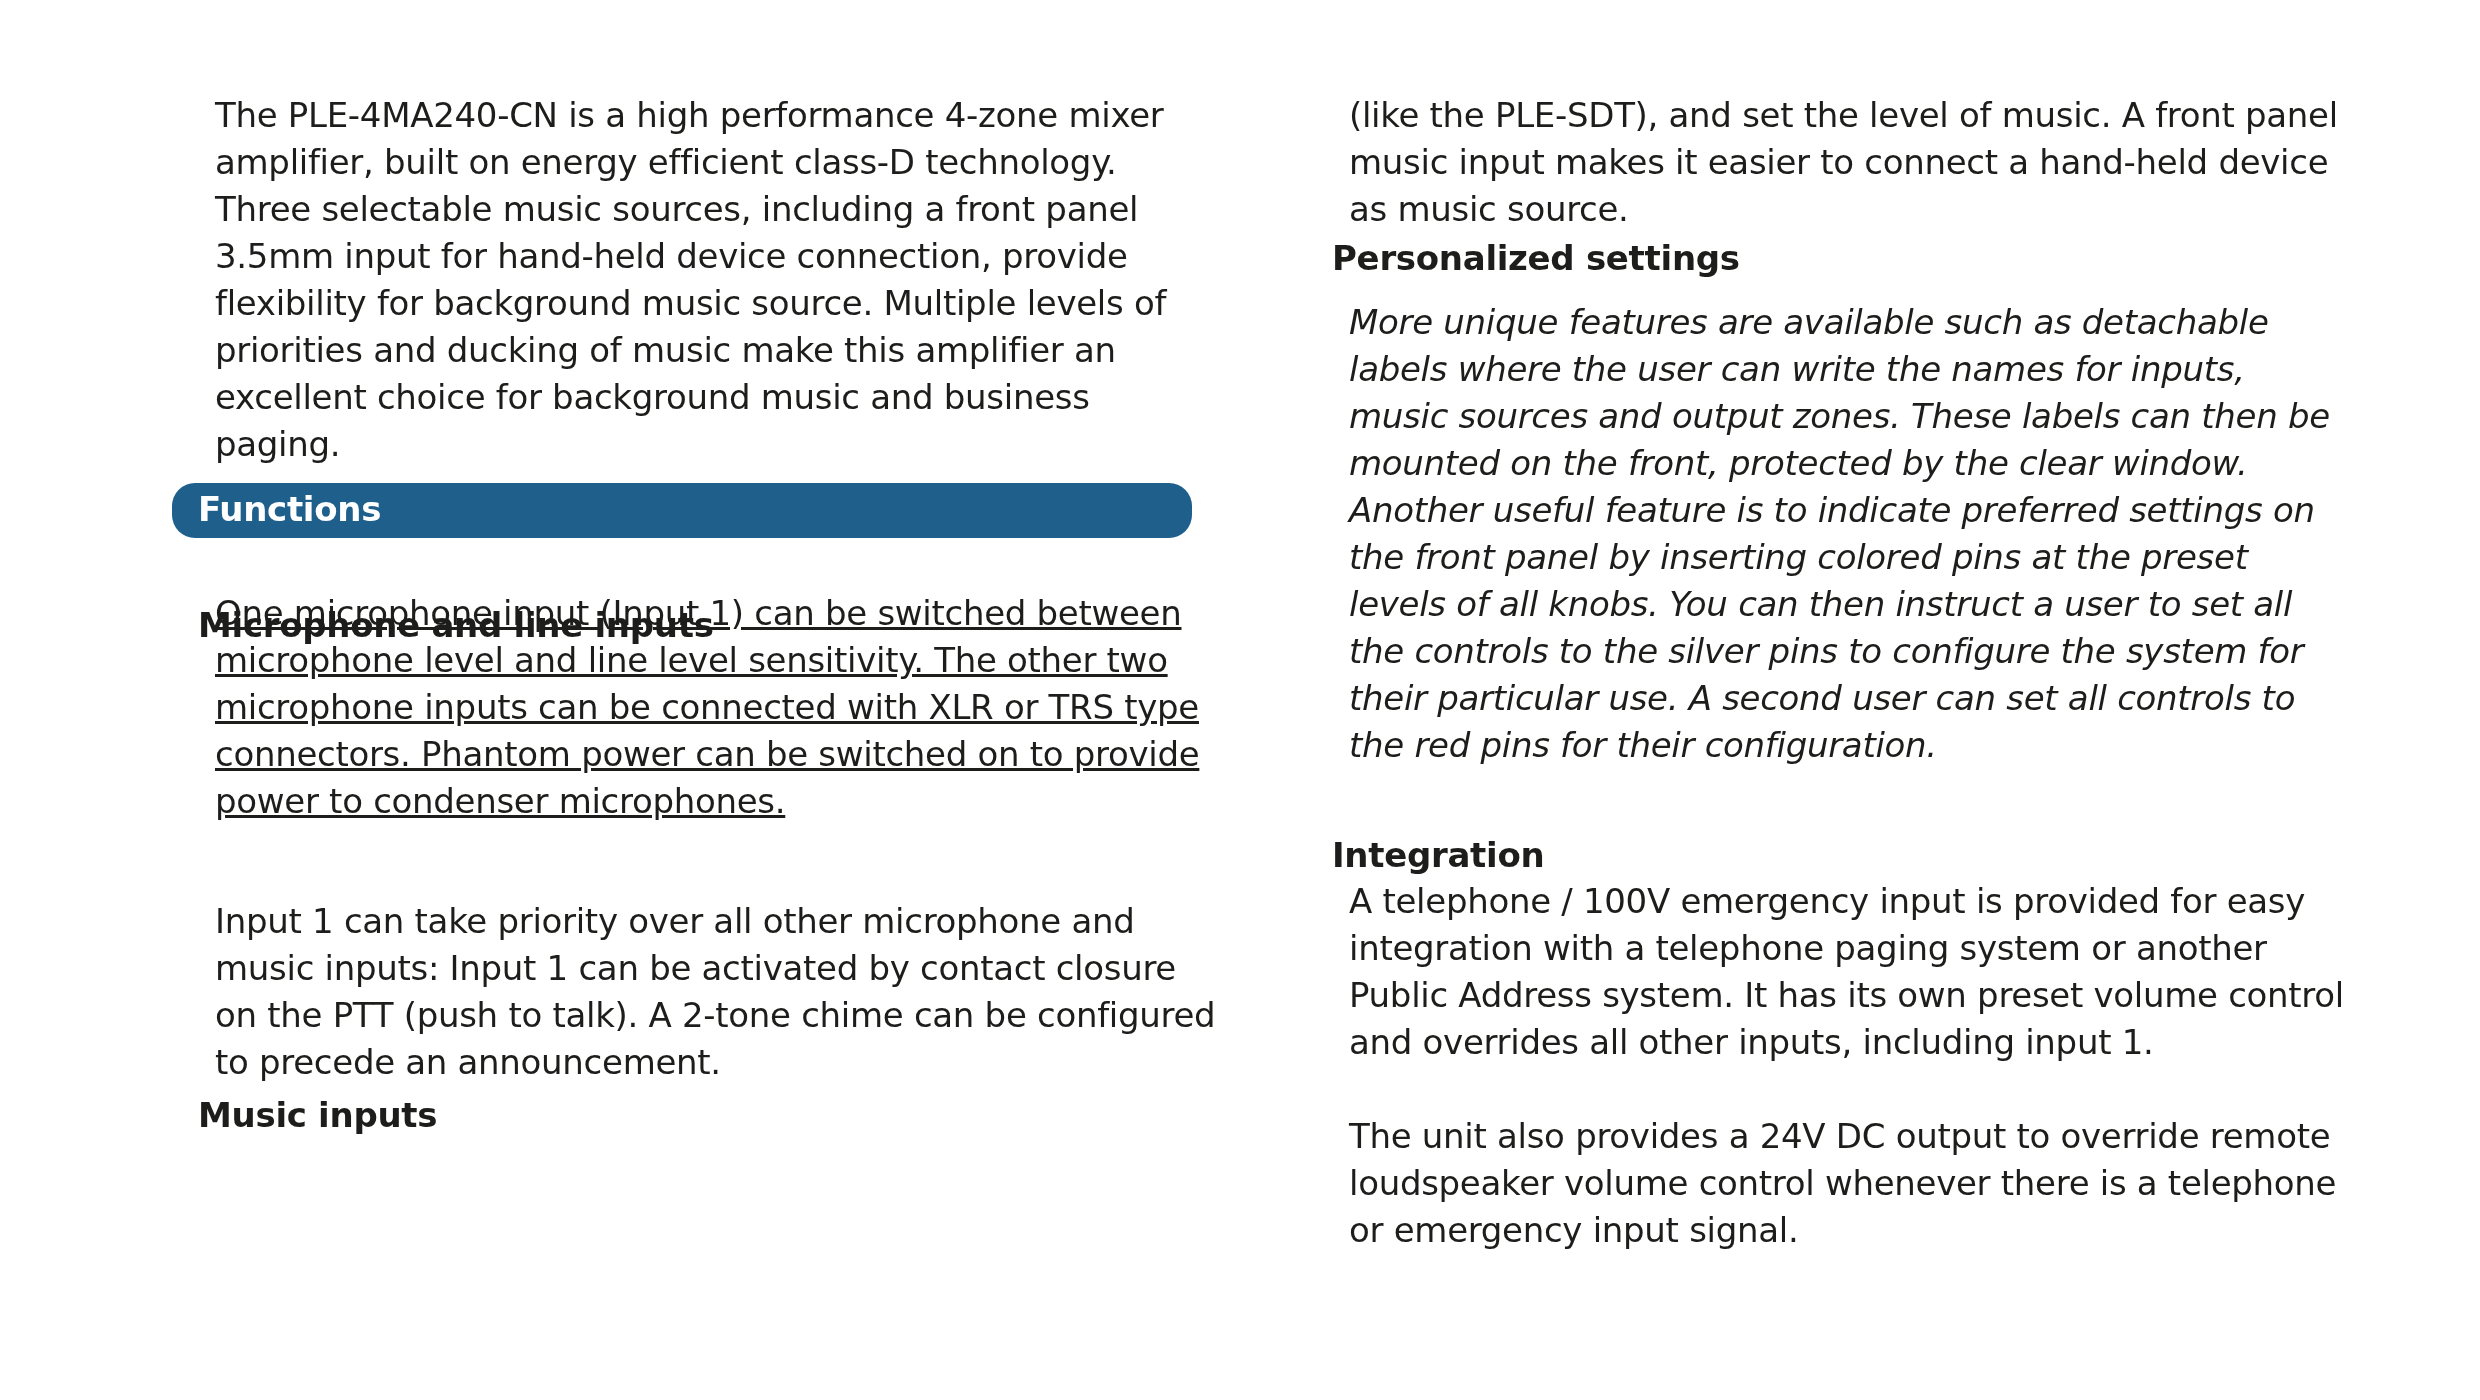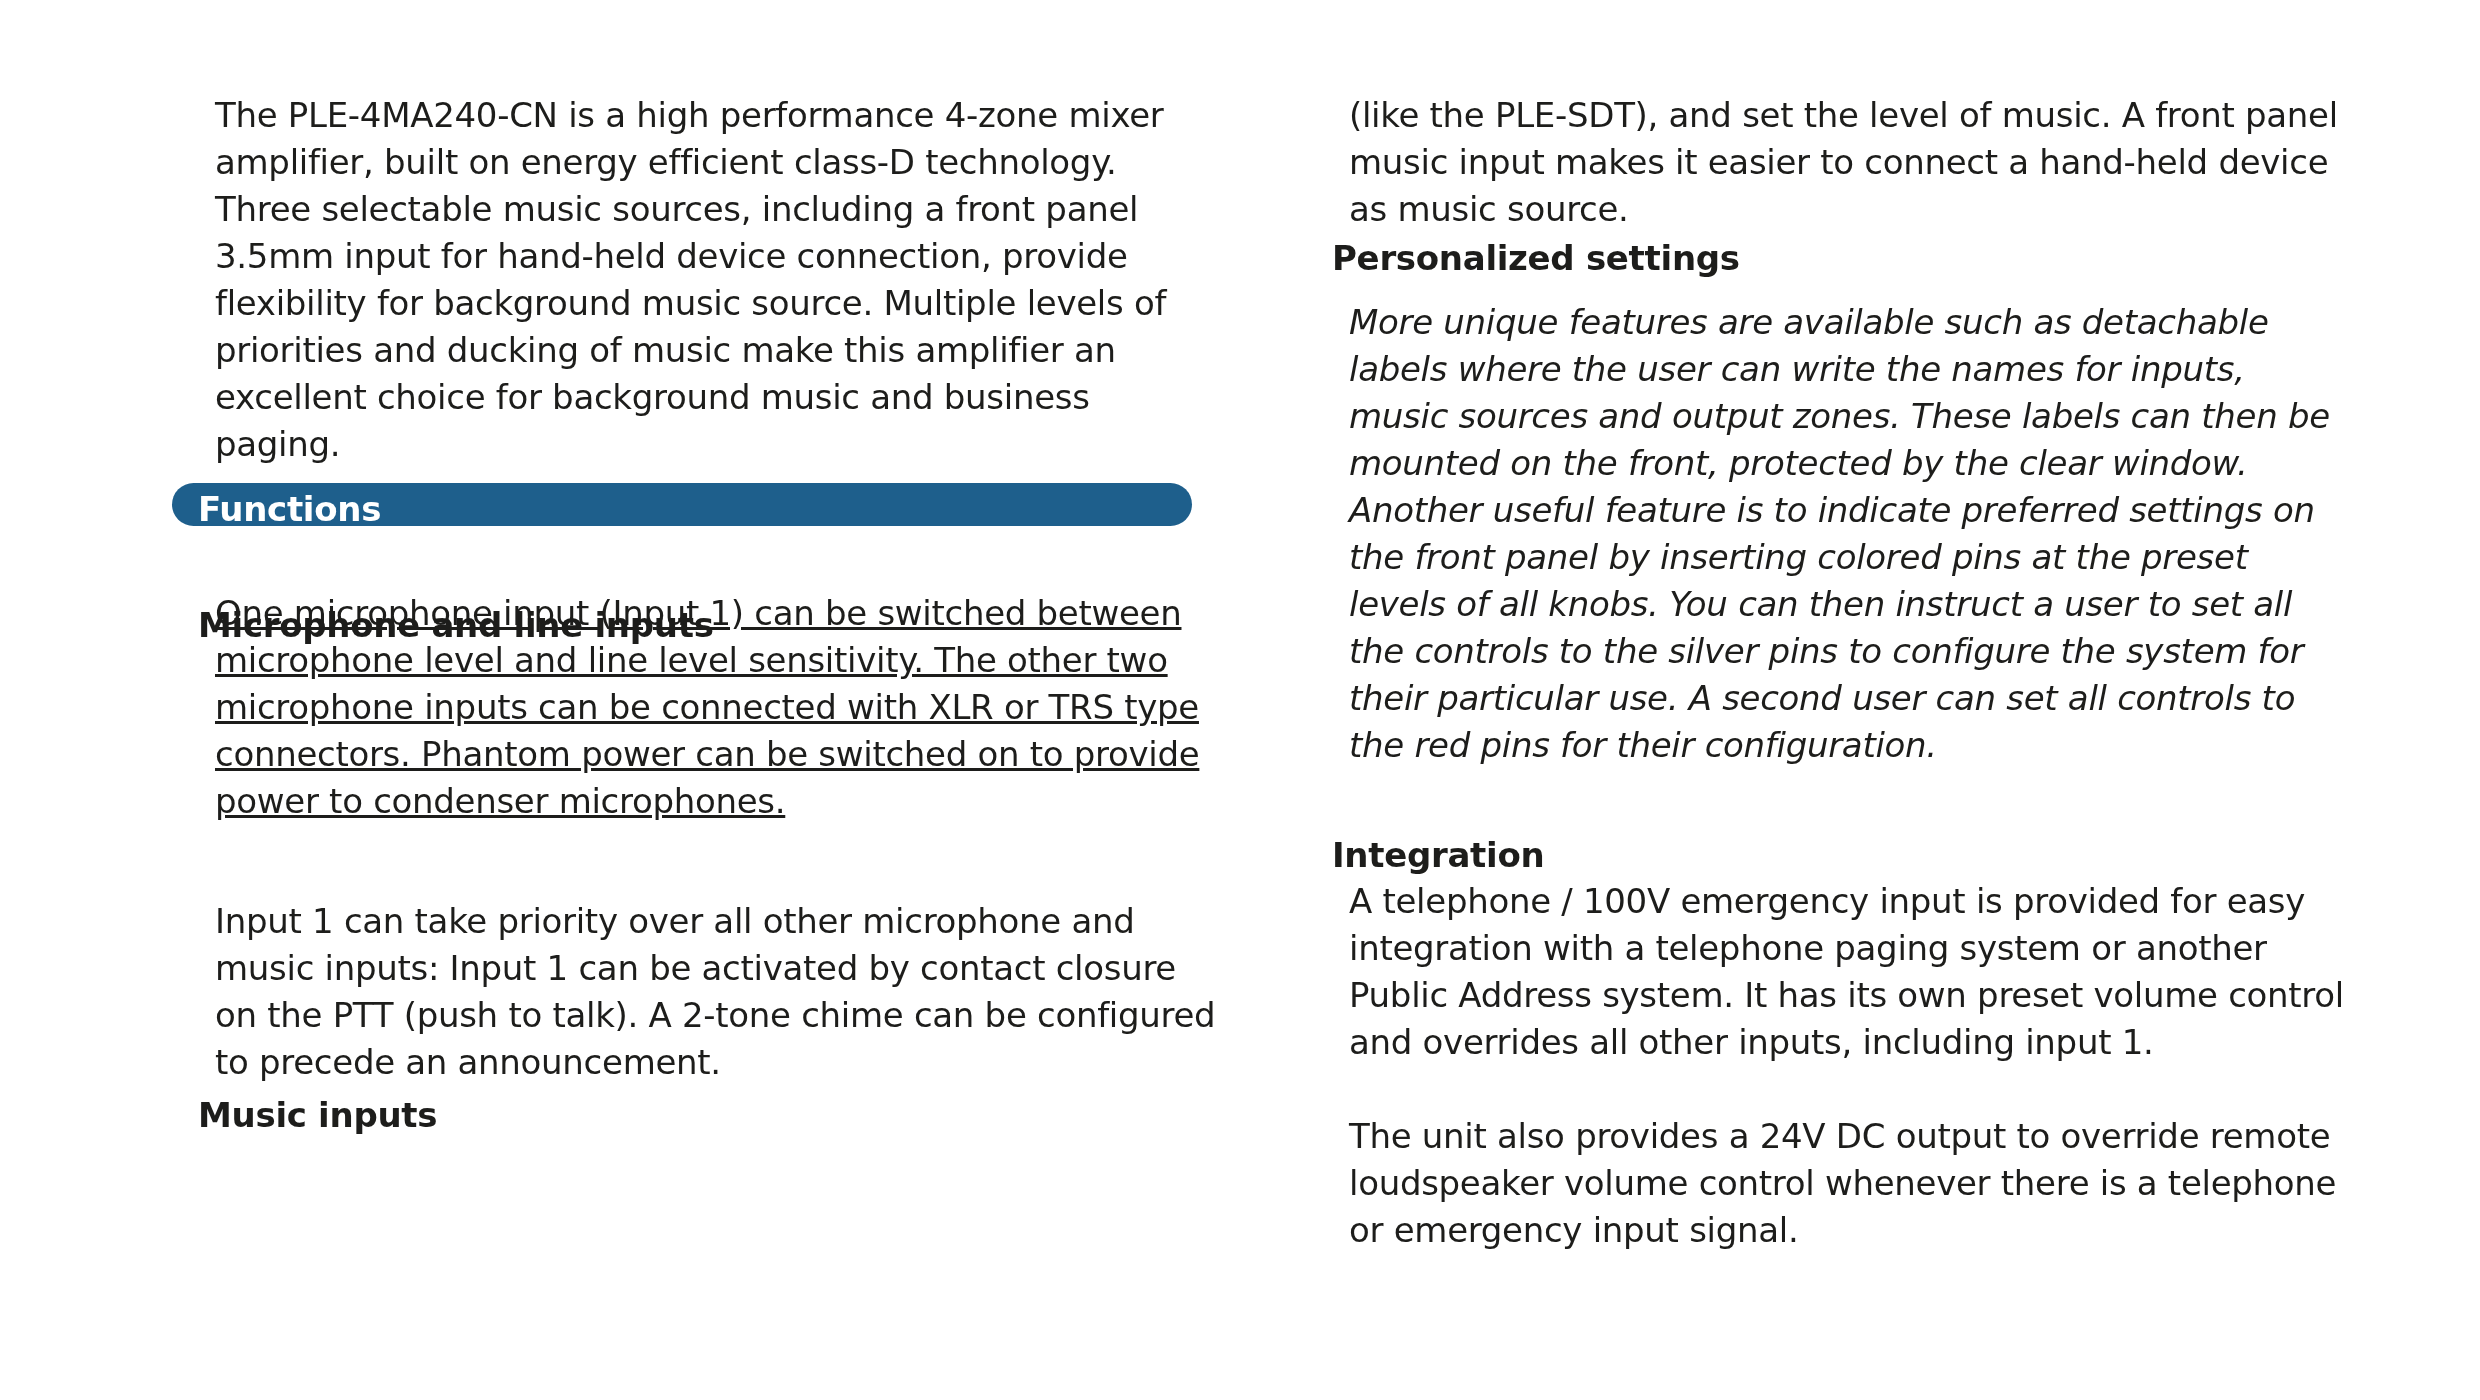--- a/index.html
+++ b/index.html
@@ -39,21 +39,21 @@
     margin: 0;
     width: 1005px;
     font-size: 34px;
     line-height: 47px;
     letter-spacing: -0.3px;
     font-weight: 700;
   }
 
   
   .intro        { top: 75px; }
-  .bar          { position: absolute; left: -26px; top: 483px; width: 1020px; height: 43px;
+  .bar          { position: absolute; left: -26px; top: 483px; width: 1020px; height: 55px;
                   background: var(--accent-color, #1e5f8c); border-radius: 23px; }
   .bar-label    { display: block; padding-left: 26px; font-size: 34px; line-height: 53px;
                   font-weight: 700; letter-spacing: -0.3px;
                   color: var(--header-text-color, #ffffff); }
   .h-mic        { top: 557px; margin-top: 45px; }
   .p-mic-1      { top: 573px; text-decoration: underline; }
   .p-mic-2      { top: 881px; }
   .h-music      { top: 1092px; }
   .p-music-1    { top: 1139px; }
 

